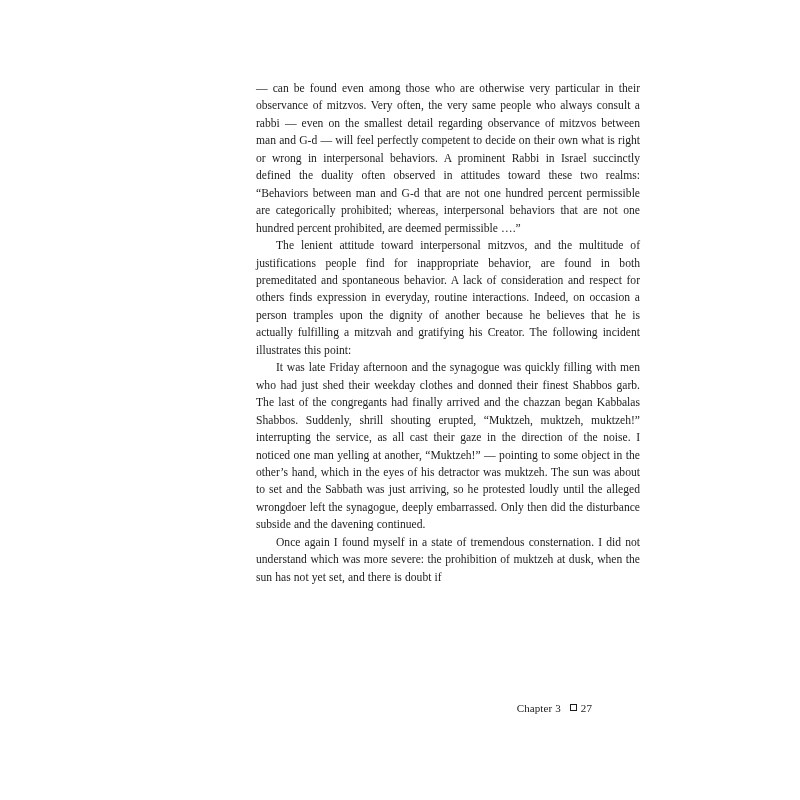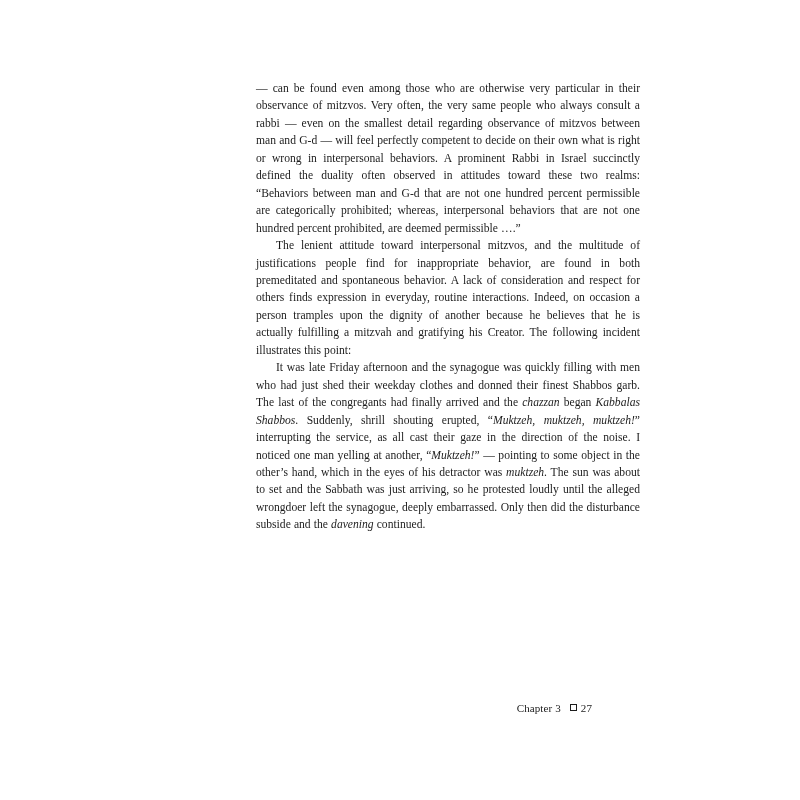--- a/index.html
+++ b/index.html
@@ -44,21 +44,20 @@
     -webkit-hyphens: none;
     word-spacing: 0.02em;
   }
 
   
   .para.continuation {
     text-indent: 0;
   }
 
   .para .it {
-    font-style: italic;
   }
 
   
   .footer {
     position: absolute;
     left: 208px;
     top: 700px;
     width: 384px;
     text-align: right;
     font-size: 11px;
@@ -92,19 +91,20 @@
 </style>
 </head>
 <body style="background: rgb(255, 255, 255); color: rgb(28, 28, 28);">
 
 <div class="page">
 
   <div class="text-column">
       <p class="para continuation"><span>— can be found even among those who are otherwise very particular in their observance of mitzvos. Very often, the very same people who always consult a rabbi — even on the smallest detail regarding observance of mitzvos between man and G-d — will feel perfectly competent to decide on their own what is right or wrong in interpersonal behaviors. A prominent Rabbi in Israel succinctly defined the duality often observed in attitudes toward these two realms: “Behaviors between man and G-d that are not one hundred percent permissible are categorically prohibited; whereas, interpersonal behaviors that are not one hundred percent prohibited, are deemed permissible ….”</span></p>
       <p class="para"><span>The lenient attitude toward interpersonal mitzvos, and the multitude of justifications people find for inappropriate behavior, are found in both premeditated and spontaneous behavior. A lack of consideration and respect for others finds expression in everyday, routine interactions. Indeed, on occasion a person tramples upon the dignity of another because he believes that he is actually fulfilling a mitzvah and gratifying his Creator. The following incident illustrates this point:</span></p>
       <p class="para"><span>It was late Friday afternoon and the synagogue was quickly filling with men who had just shed their weekday clothes and donned their finest Shabbos garb. The last of the congregants had finally arrived and the </span><span class="it">chazzan</span><span> began </span><span class="it">Kabbalas Shabbos</span><span>. Suddenly, shrill shouting erupted, “</span><span class="it">Muktzeh, muktzeh, muktzeh!</span><span>” interrupting the service, as all cast their gaze in the direction of the noise. I noticed one man yelling at another, “</span><span class="it">Muktzeh!</span><span>” — pointing to some object in the other’s hand, which in the eyes of his detractor was </span><span class="it">muktzeh</span><span>. The sun was about to set and the Sabbath was just arriving, so he protested loudly until the alleged wrongdoer left the synagogue, deeply embarrassed. Only then did the disturbance subside and the </span><span class="it">davening</span><span> continued.</span></p>
+      <p class="para"><span>Once again I found myself in a state of tremendous consternation. I did not understand which was more severe: the prohibition of </span><span class="it">muktzeh</span><span> at dusk, when the sun has not yet set, and there is doubt if</span></p>
     </div>
 
   <div class="footer">
     <span class="chapter-label">Chapter 3</span><span class="footer-gap"></span><span class="sq"></span><span class="page-number">27</span>
   </div>
 
 </div>
 
 </body></html>

